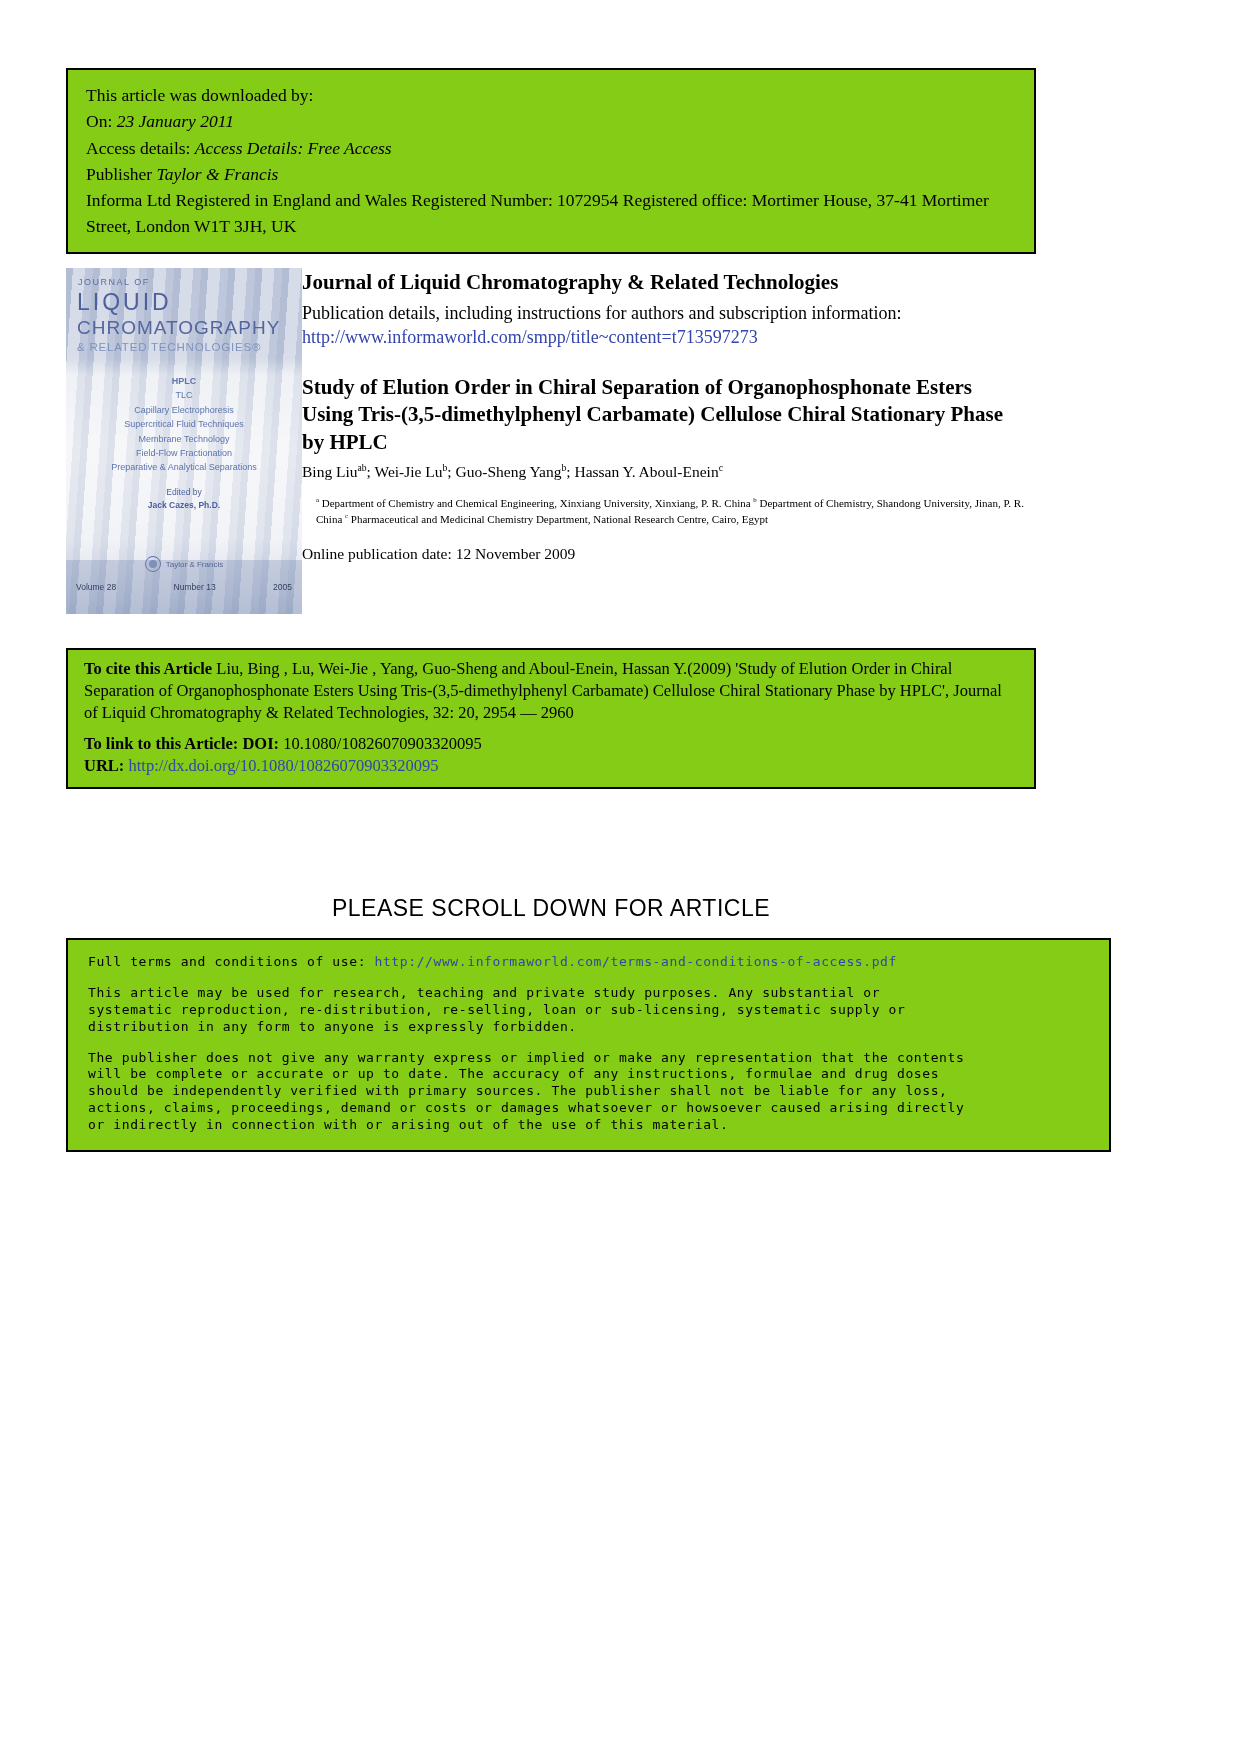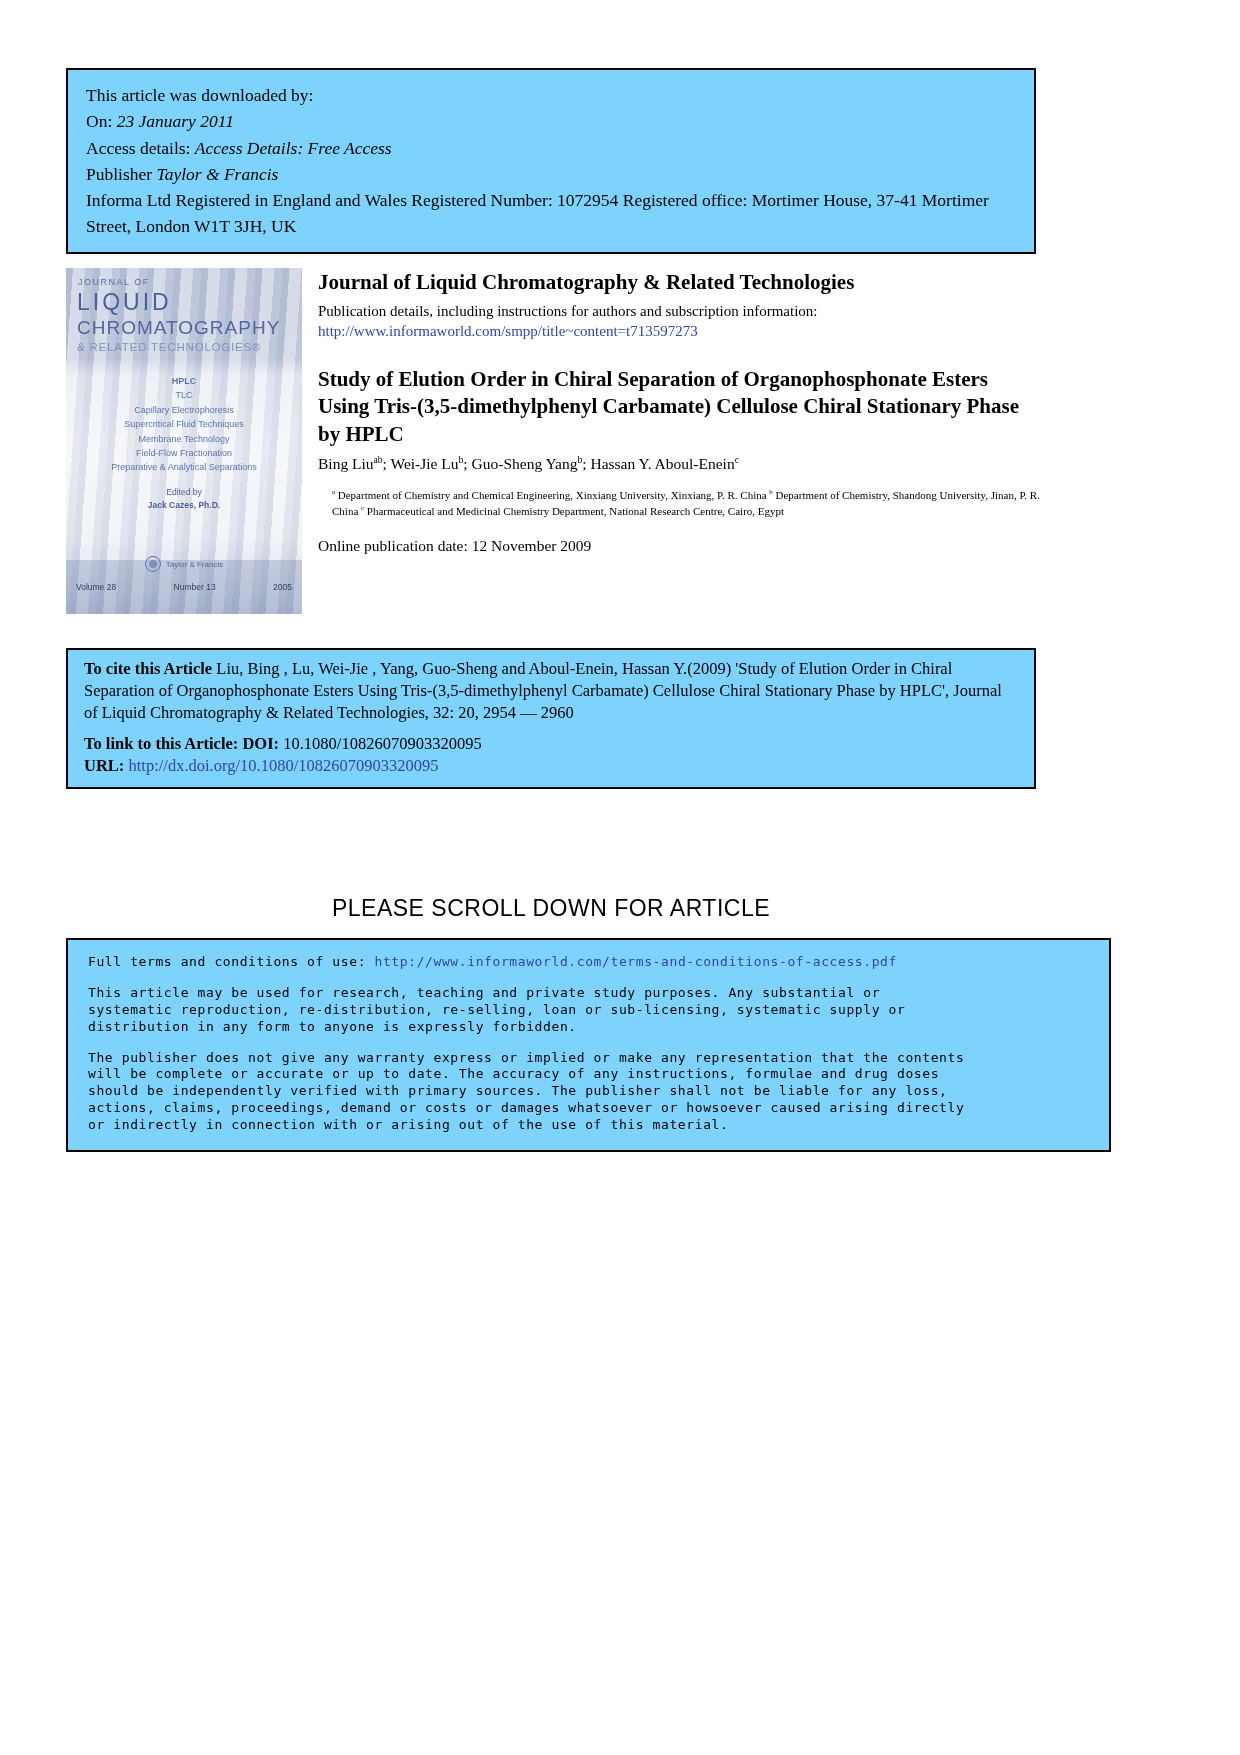--- a/index.html
+++ b/index.html
@@ -5,28 +5,28 @@
   html, body { margin: 0; padding: 0; background: #ffffff; }
   #page {
     position: relative;
     width: 1240px;
     height: 1755px;
     background: #ffffff;
     font-family: "Liberation Serif", serif;
     color: #000;
     overflow: hidden;
   }
-  .box { position: absolute; border: 2px solid #000; box-sizing: border-box; background: #7dd3fc; }
+  .box { position: absolute; border: 2px solid #000; box-sizing: border-box; background: #84cc16; }
 
   
   #download-box { left: 66px; top: 68px; width: 970px; padding: 12px 18px; font-size: 17.5px; line-height: 1.5; }
   .ital { font-style: italic; }
 
   
-  #journal-section { position: absolute; left: 66px; top: 268px; width: 970px; display: flex; gap: 16px; }
+  #journal-section { position: absolute; left: 66px; top: 268px; width: 970px; display: flex; gap: 0; }
 
   .cover {
     position: relative; flex: 0 0 236px; width: 236px; height: 346px;
     box-sizing: border-box;
     background:
       repeating-linear-gradient(94deg, rgba(173,185,208,0.28) 0 7px, rgba(255,255,255,0.45) 7px 19px, rgba(210,216,230,0.3) 19px 27px),
       linear-gradient(180deg, #b4bed5 0%, #b7c1d7 26%, #e2e6ee 31%, #f0f1f5 52%, #e7eaf1 78%, #c3cbde 93%, #adb8d1 100%);
     overflow: hidden;
   }
   .cover-journal-of { position: absolute; top: 9px; left: 12px; font-family: "Liberation Sans", sans-serif; font-size: 9px; letter-spacing: 1.5px; color: #5c6ea3; }
@@ -36,21 +36,21 @@
   .cover-topics { position: absolute; top: 106px; left: 0; width: 100%; text-align: center; font-family: "Liberation Sans", sans-serif; font-size: 9px; line-height: 1.6; color: #5c74ad; }
   .cover-topics div:first-child { font-weight: bold; }
   .cover-edited { position: absolute; top: 218px; left: 0; width: 100%; text-align: center; font-family: "Liberation Sans", sans-serif; font-size: 8.5px; color: #4d5f9d; line-height: 1.5; }
   .cover-logo { position: absolute; bottom: 42px; left: 0; width: 100%; display: flex; justify-content: center; align-items: center; gap: 5px; font-family: "Liberation Sans", sans-serif; font-size: 8px; color: #3f507f; }
   .logo-mark { display: inline-block; width: 14px; height: 14px; border: 1.5px solid #5a6ca1; border-radius: 50%; position: relative; }
   .logo-mark::after { content: ""; position: absolute; left: 3px; top: 3px; width: 8px; height: 8px; border-radius: 50%; background: #7d8fbd; }
   .cover-bottom { position: absolute; bottom: 0; left: 0; right: 0; height: 22px; background: rgba(125,142,181,0.35); display: flex; justify-content: space-between; align-items: center; padding: 16px 10px; font-family: "Liberation Sans", sans-serif; font-size: 8.5px; color: #32405f; }
 
   #journal-info { flex: 1; padding-top: 2px; }
   .journal-title { font-size: 21px; font-weight: bold; margin: 0 0 6px 0; }
-  .pub-details { font-size: 15px; line-height: 1.35; margin: 0; }
+  .pub-details { font-size: 18px; line-height: 1.35; margin: 0; }
   .link { color: var(--link, #3344aa); text-decoration: none; cursor: pointer; }
   .article-title { font-size: 21px; font-weight: bold; line-height: 1.32; margin: 24px 0 6px 0; width: 724px; }
   .authors { font-size: 15.5px; margin: 2px 0 6px 0; }
   .affiliations { font-size: 11px; line-height: 1.5; width: 716px; margin: 14px; }
   sup { font-size: 0.62em; vertical-align: super; line-height: 0; }
   .online-date { font-size: 15.5px; margin-top: 17px; }
 
   
   #cite-box { left: 66px; top: 648px; width: 970px; padding: 8px 16px 10px 16px; font-size: 16.5px; line-height: 1.33; }
   #cite-box p { margin: 0; }

